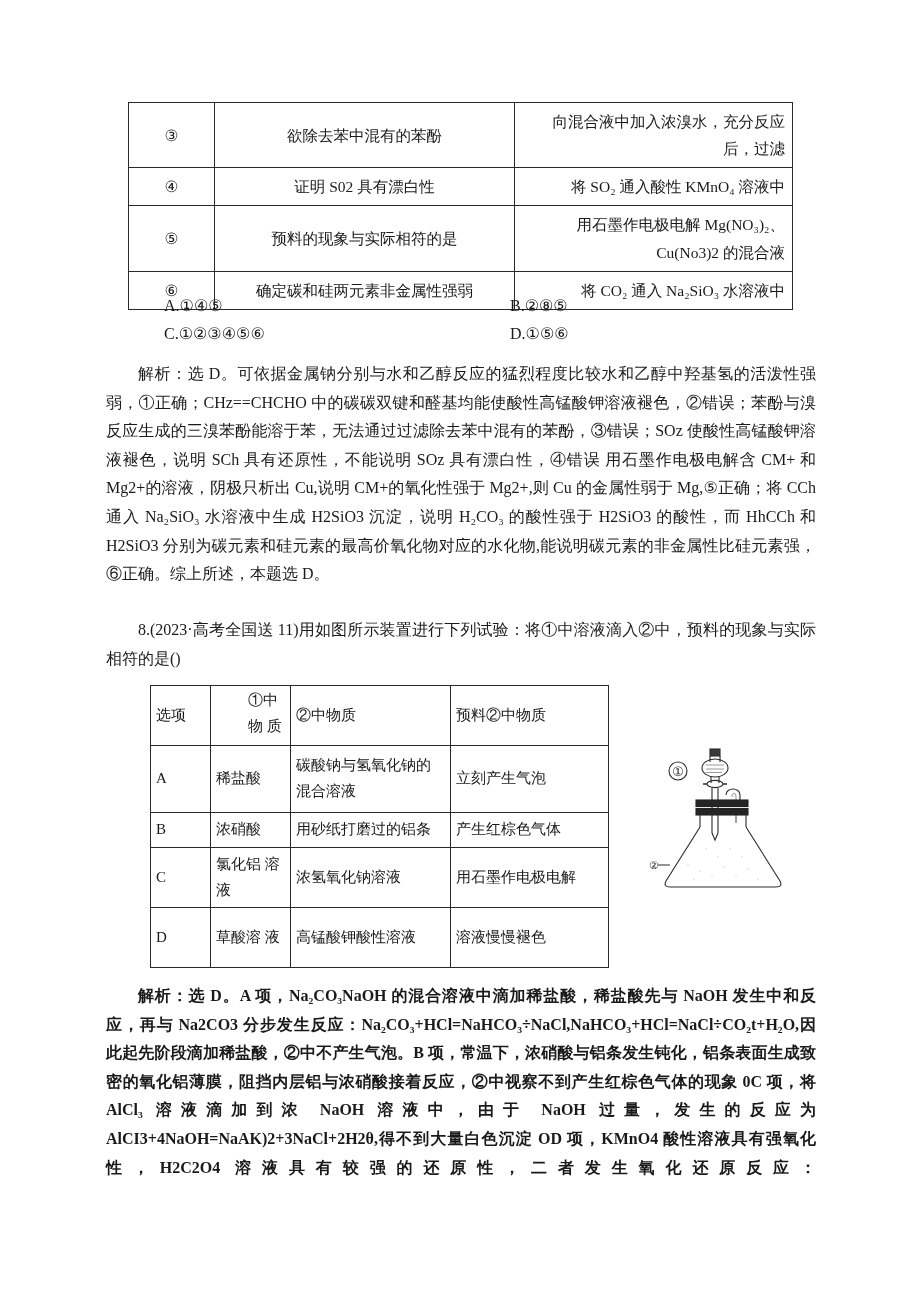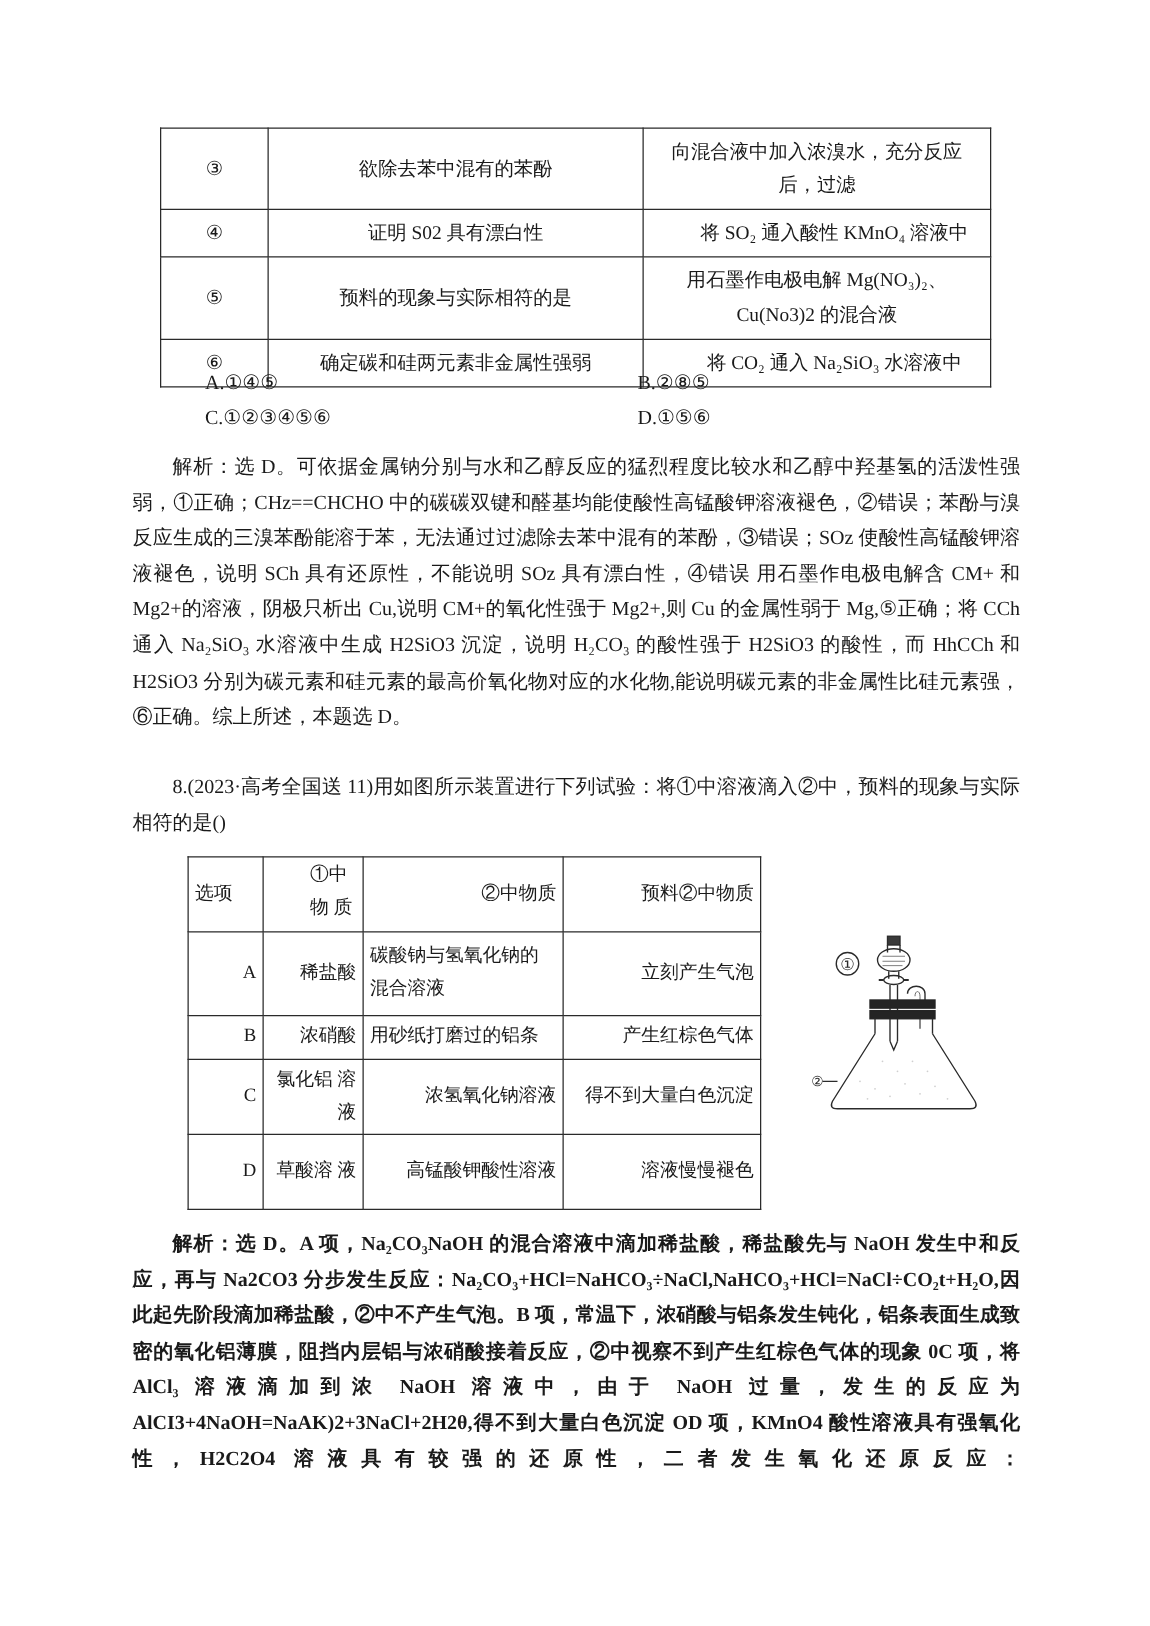--- a/index.html
+++ b/index.html
@@ -30,22 +30,22 @@
   }
   .tbl1 td {
     border: 1px solid #2a2a2a;
     font-size: 15.5px;
     line-height: 1.75;
     padding: 5px 7px;
     vertical-align: middle;
   }
   .tbl1 .c-idx   { width: 86px;  text-align: center; }
   .tbl1 .c-mid   { width: 300px; text-align: center; }
-  .tbl1 .c-right { width: 278px; text-align: center; }
-  .tbl1 .ctr { text-align: center; padding-left: 35px; }
+  .tbl1 .c-right { width: 278px; text-align: right; }
+  .tbl1 .ctr { text-align: right; padding-left: 35px; }
 
   .circnum { font-size: 15.5px; }
 
   
   .optrow {
     position: absolute;
     left: 150px;
     width: 700px;
     font-size: 16px;
   }
@@ -81,21 +81,21 @@
     width: 458px;
     border-collapse: collapse;
     table-layout: fixed;
   }
   .tbl2 td {
     border: 1px solid #2a2a2a;
     font-size: 15px;
     line-height: 1.72;
     padding: 4px 5px;
     vertical-align: middle;
-    text-align: right;
+    text-align: left;
   }
   .tbl2 .k-opt { width: 60px; font-family: Liberation Serif, serif; }
   .tbl2 .k-one { width: 80px; }
   .tbl2 .k-two { width: 160px; }
   .tbl2 .k-exp { width: 158px; }
   .tbl2 .lft { text-align: left; }
   .tbl2 .hdr-one { text-align: left; vertical-align: top; padding-top: 2px; padding-left: 37px; }
   .tbl2 .rowA  { height: 67px; }
   .tbl2 .rowB  { height: 33px; }
   .tbl2 .rowC  { height: 60px; }
@@ -180,21 +180,21 @@
       <tr class="rowB">
         <td class="k-opt">B</td>
         <td class="k-one">浓硝酸</td>
         <td class="k-two lft">用砂纸打磨过的铝条</td>
         <td class="k-exp">产生红棕色气体</td>
       </tr>
       <tr class="rowC">
         <td class="k-opt">C</td>
         <td class="k-one">氯化铝  溶  液</td>
         <td class="k-two">浓氢氧化钠溶液</td>
-        <td class="k-exp">得不到大量白色沉淀</td>
+        <td class="k-exp">用石墨作电极电解</td>
       </tr>
       <tr class="rowD">
         <td class="k-opt">D</td>
         <td class="k-one">草酸溶  液</td>
         <td class="k-two">高锰酸钾酸性溶液</td>
         <td class="k-exp">溶液慢慢褪色</td>
       </tr>
     </tbody>
   </table>
 

